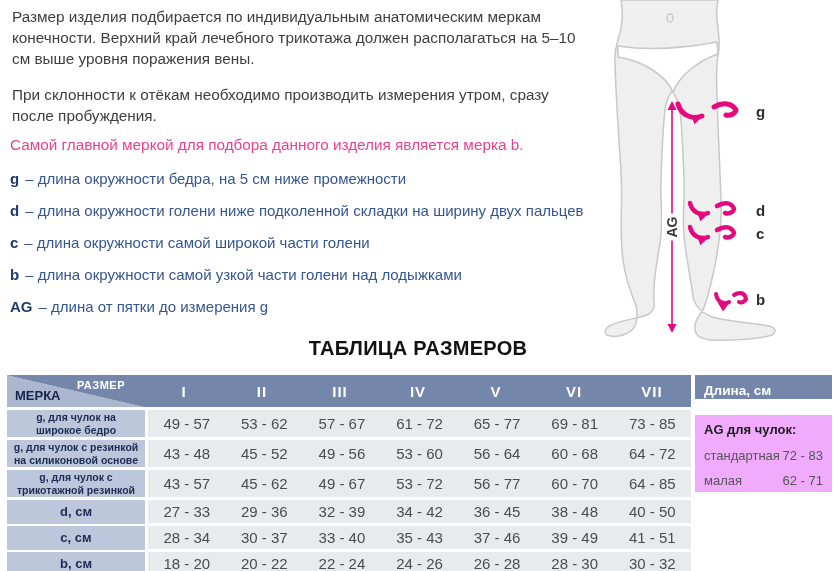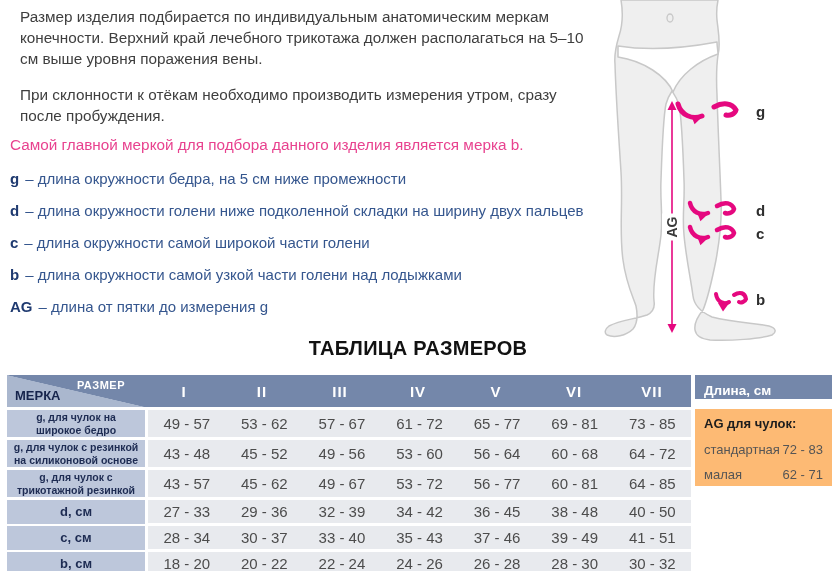--- a/index.html
+++ b/index.html
@@ -1,19 +1,19 @@
 <!DOCTYPE html>
 <html><head>
 <meta charset="utf-8">
 <style>
   html,body{margin:0;padding:0;background:#fff;}
   .page{position:relative;width:836px;height:571px;overflow:hidden;background:#fff;
         font-family:"Liberation Sans",sans-serif;}
   .ln{display:block;}
-  .para{position:absolute;left:20px;color:#3e3e3e;font-size:15.3px;line-height:21px;}
+  .para{position:absolute;left:12px;color:#3e3e3e;font-size:15.3px;line-height:21px;}
   .p1{top:6px;}
   .p2{top:84px;}
   .highlight{position:absolute;left:10px;top:136px;color:#e8428f;font-size:15.3px;}
   .mitem{position:absolute;left:10px;font-size:15px;color:#35568e;white-space:nowrap;}
   .mitem .mkey{font-weight:bold;color:#1f3a70;margin-right:6px;}
   
   .fig{position:absolute;left:600px;top:0;width:236px;height:350px;}
   .fig svg{position:absolute;left:0;top:0;}
   .flabel{position:absolute;font-size:15px;font-weight:600;color:#2e2e2e;}
   .ag-label{position:absolute;left:72px;top:227px;transform:translate(-50%,-50%) rotate(-90deg);
@@ -35,21 +35,21 @@
   .lc{width:138px;flex:none;background:#bdc7db;color:#1d2b52;font-weight:bold;font-size:10.5px;
       line-height:1.2;display:flex;align-items:center;justify-content:center;text-align:center;
       padding:12px 6px;box-sizing:border-box;}
   .rshort .lc{font-size:13px;}
   .ds{flex:1;display:flex;background:#e8eaee;margin-left:3px;}
   .dc{flex:1;display:flex;align-items:center;justify-content:center;font-size:15px;color:#4c4c4c;}
   
   .panel{position:absolute;left:695px;top:375px;width:137px;}
   .panel-h{height:24px;background:#7487aa;color:#fff;font-weight:bold;font-size:13.5px;
            line-height:32px;padding-left:9px;box-sizing:border-box;}
-  .panel-b{margin-top:10px;height:77px;background:#fdba74;padding:7px 9px 12px;box-sizing:border-box;}
+  .panel-b{margin-top:16px;height:77px;background:#f0abfc;padding:7px 9px 12px;box-sizing:border-box;}
   .panel-sub{font-size:13px;font-weight:bold;color:#1d1d1d;margin-bottom:6px;}
   .panel-row{display:flex;justify-content:space-between;font-size:13px;color:#555;line-height:25px;}
 </style>
 </head>
 <body>
 
 <div class="page">
 
   <div class="para p1">
     <span class="ln">Размер изделия подбирается по индивидуальным анатомическим меркам</span>
@@ -173,21 +173,21 @@
     </div>
 
     <div class="tr rtall">
       <div class="lc">g, для чулок с трикотажной резинкой</div>
       <div class="ds">
         <div class="dc">43 - 57</div>
         <div class="dc">45 - 62</div>
         <div class="dc">49 - 67</div>
         <div class="dc">53 - 72</div>
         <div class="dc">56 - 77</div>
-        <div class="dc">60 - 81</div>
+        <div class="dc">60 - 70</div>
         <div class="dc">64 - 85</div>
       </div>
     </div>
 
     <div class="tr rshort">
       <div class="lc">d, см</div>
       <div class="ds">
         <div class="dc">27 - 33</div>
         <div class="dc">29 - 36</div>
         <div class="dc">32 - 39</div>

